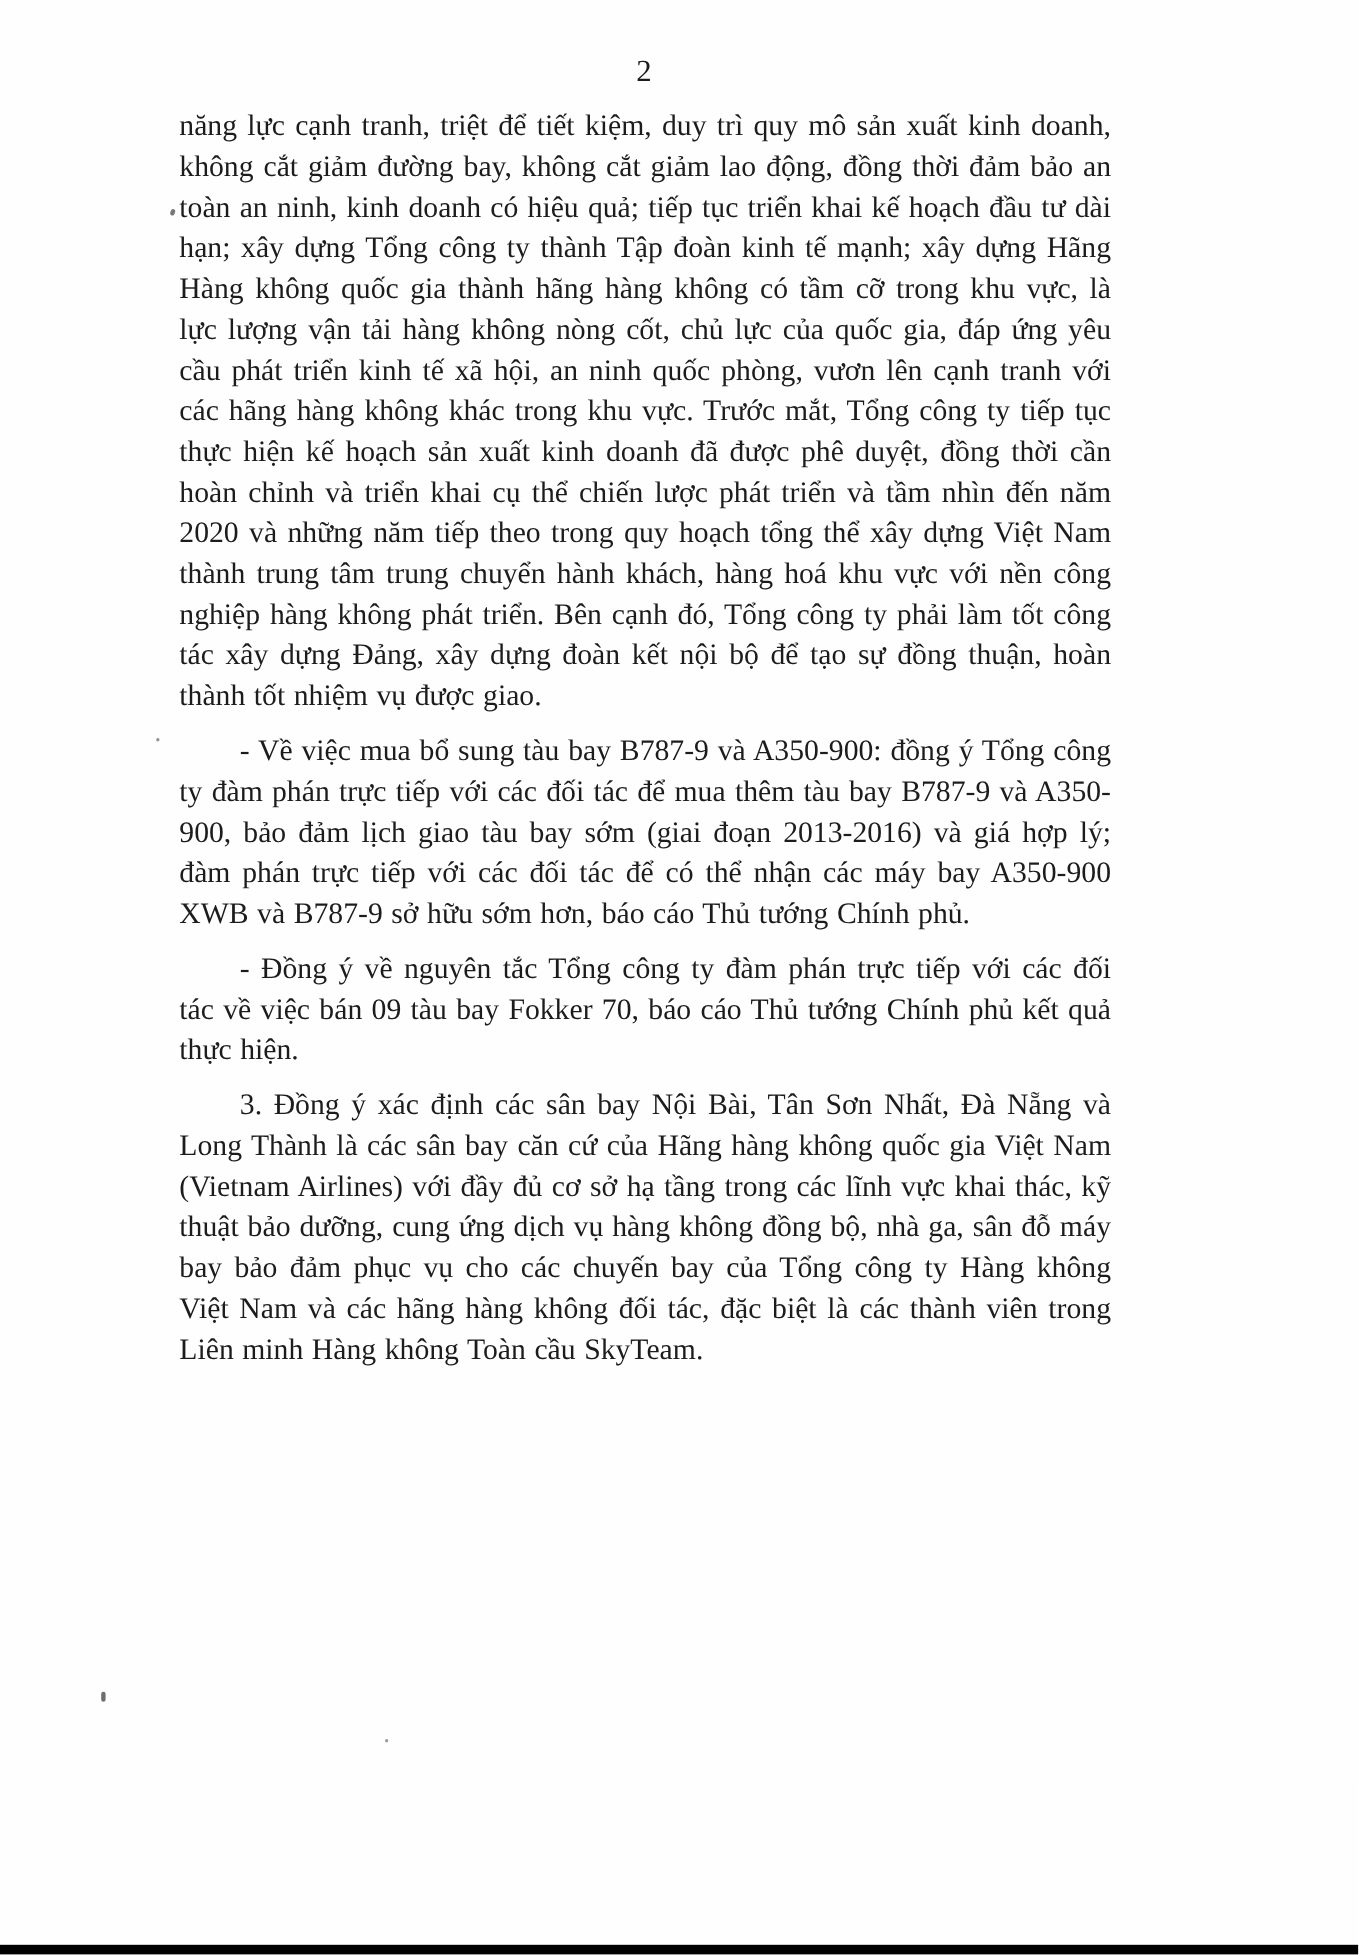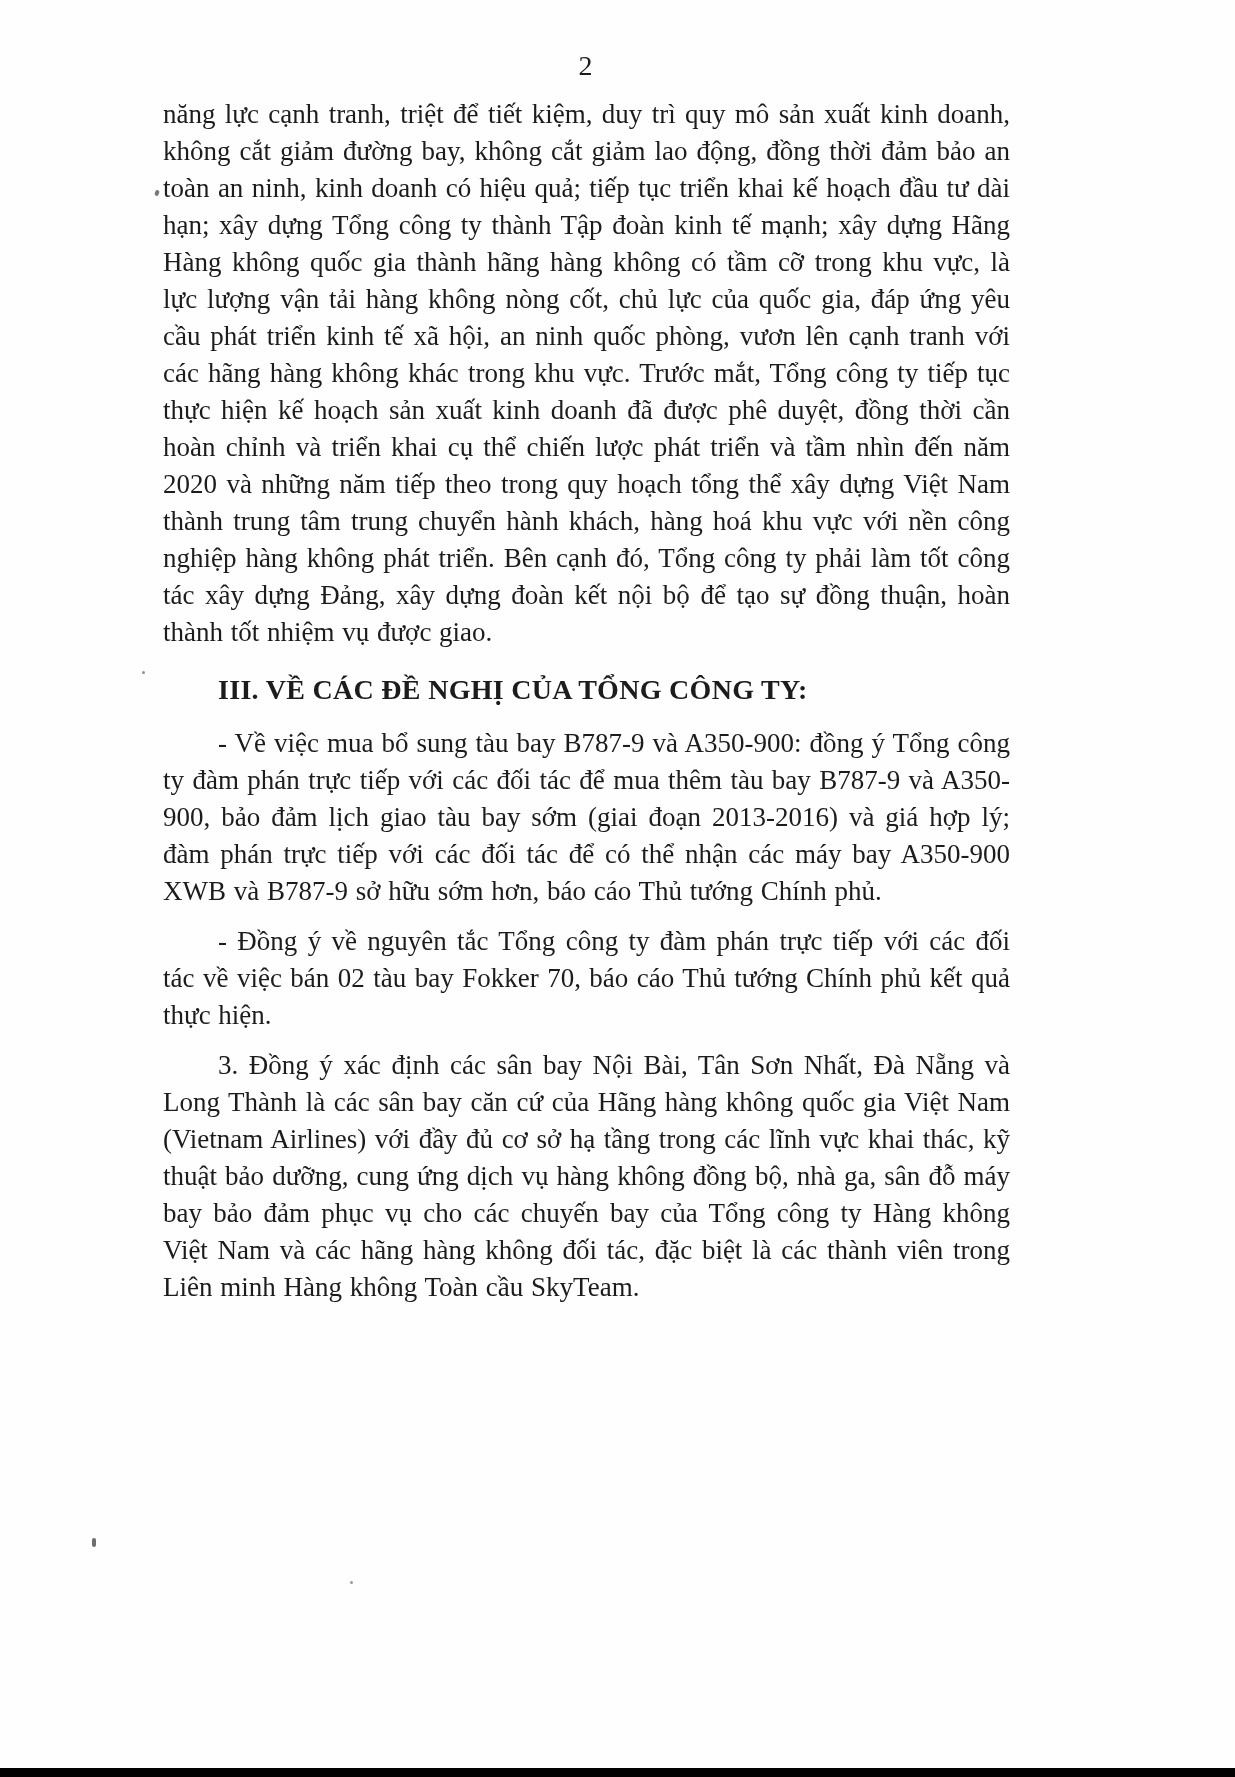--- a/index.html
+++ b/index.html
@@ -71,27 +71,26 @@
 <body>
 
 <div class="page">
 
   <div class="page-number">2</div>
 
   <div class="content">
 
     <p class="para no-indent">năng lực cạnh tranh, triệt để tiết kiệm, duy trì quy mô sản xuất kinh doanh, không cắt giảm đường bay, không cắt giảm lao động, đồng thời đảm bảo an toàn an ninh, kinh doanh có hiệu quả; tiếp tục triển khai kế hoạch đầu tư dài hạn; xây dựng Tổng công ty thành Tập đoàn kinh tế mạnh; xây dựng Hãng Hàng không quốc gia thành hãng hàng không có tầm cỡ trong khu vực, là lực lượng vận tải hàng không nòng cốt, chủ lực của quốc gia, đáp ứng yêu cầu phát triển kinh tế xã hội, an ninh quốc phòng, vươn lên cạnh tranh với các hãng hàng không khác trong khu vực. Trước mắt, Tổng công ty tiếp tục thực hiện kế hoạch sản xuất kinh doanh đã được phê duyệt, đồng thời cần hoàn chỉnh và triển khai cụ thể chiến lược phát triển và tầm nhìn đến năm 2020 và những năm tiếp theo trong quy hoạch tổng thể xây dựng Việt Nam thành trung tâm trung chuyển hành khách, hàng hoá khu vực với nền công nghiệp hàng không phát triển. Bên cạnh đó, Tổng công ty phải làm tốt công tác xây dựng Đảng, xây dựng đoàn kết nội bộ để tạo sự đồng thuận, hoàn thành tốt nhiệm vụ được giao.</p>
 
-    <p class="heading">III. VỀ CÁC ĐỀ NGHỊ CỦA TỔNG CÔNG TY:</p>
 
 
 
     <p class="para">- Về việc mua bổ sung tàu bay B787-9 và A350-900: đồng ý Tổng công ty đàm phán trực tiếp với các đối tác để mua thêm tàu bay B787-9 và A350-900, bảo đảm lịch giao tàu bay sớm (giai đoạn 2013-2016) và giá hợp lý; đàm phán trực tiếp với các đối tác để có thể nhận các máy bay A350-900 XWB và B787-9 sở hữu sớm hơn, báo cáo Thủ tướng Chính phủ.</p>
 
-    <p class="para">- Đồng ý về nguyên tắc Tổng công ty đàm phán trực tiếp với các đối tác về việc bán 02 tàu bay Fokker 70, báo cáo Thủ tướng Chính phủ kết quả thực hiện.</p>
+    <p class="para">- Đồng ý về nguyên tắc Tổng công ty đàm phán trực tiếp với các đối tác về việc bán 09 tàu bay Fokker 70, báo cáo Thủ tướng Chính phủ kết quả thực hiện.</p>
 
 
     <p class="para">3. Đồng ý xác định các sân bay Nội Bài, Tân Sơn Nhất, Đà Nẵng và Long Thành là các sân bay căn cứ của Hãng hàng không quốc gia Việt Nam (Vietnam Airlines) với đầy đủ cơ sở hạ tầng trong các lĩnh vực khai thác, kỹ thuật bảo dưỡng, cung ứng dịch vụ hàng không đồng bộ, nhà ga, sân đỗ máy bay bảo đảm phục vụ cho các chuyến bay của Tổng công ty Hàng không Việt Nam và các hãng hàng không đối tác, đặc biệt là các thành viên trong Liên minh Hàng không Toàn cầu SkyTeam.</p>
 
   </div>
 
   <div class="scan-speck speck-1"></div>
   <div class="scan-speck speck-2"></div>
   <div class="scan-speck speck-3"></div>
   <div class="scan-speck speck-4"></div>

